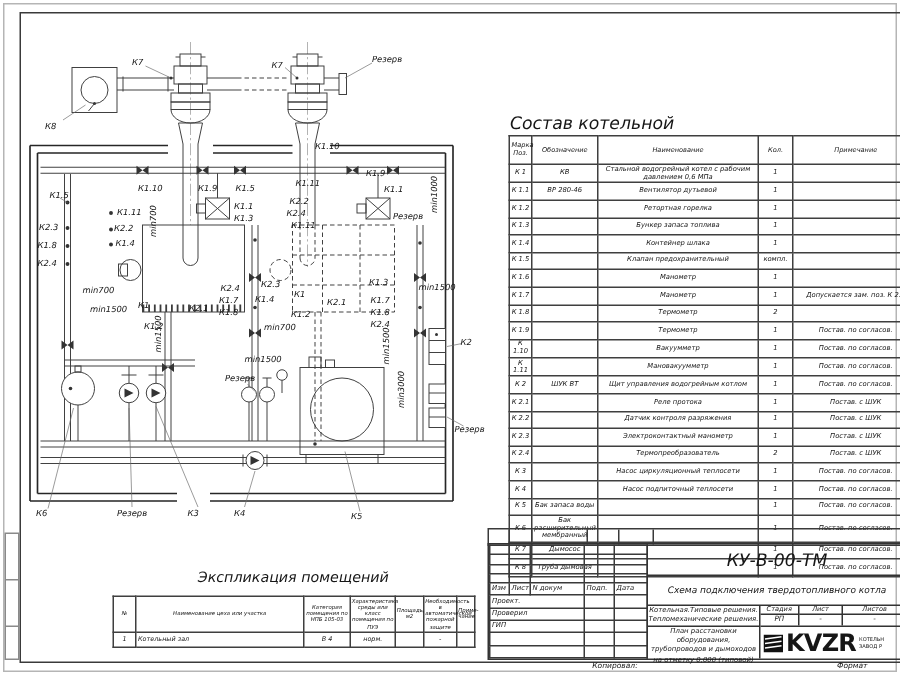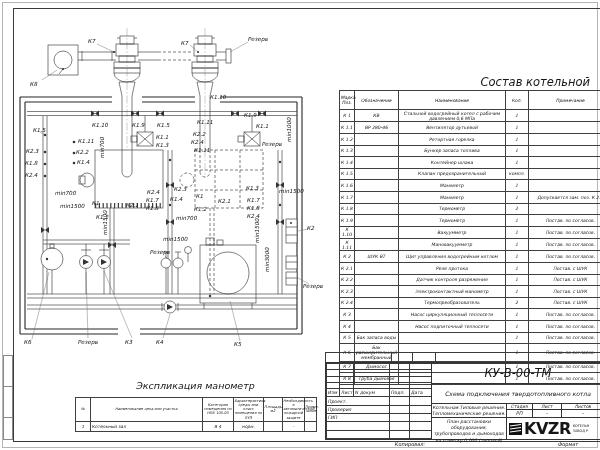--- a/index.html
+++ b/index.html
@@ -9,21 +9,21 @@
   .frame-inner{position:absolute;left:13px;top:8px;width:600px;height:432px;border:1px solid #3a3a3a;}
   svg.schematic{position:absolute;left:0;top:0;}
   svg .ln{stroke:#3c3c3c;stroke-width:.65;fill:none;}
   svg .wall{stroke:#262626;stroke-width:1.1;fill:none;}
   svg .thin{stroke:#6a6a6a;stroke-width:.45;fill:none;}
   svg .dash{stroke:#3c3c3c;stroke-width:.65;fill:none;stroke-dasharray:3 2;}
   svg .cl{stroke:#9a9a9a;stroke-width:.5;fill:none;stroke-dasharray:8 2 1.5 2;}
   svg .fillq{fill:#333;stroke:none;}
   svg .wht{fill:#fff;}
   .slabels text{font:italic 5.6px "DejaVu Sans",sans-serif;fill:#141414;}
-  .parts-title{position:absolute;left:340px;top:75px;width:250px;text-align:right;
+  .parts-title{position:absolute;left:340px;top:75px;width:250px;text-align:left;
                font-size:11.5px;font-weight:500;}
   table{border-collapse:collapse;table-layout:fixed;}
   .parts{position:absolute;left:339px;top:90px;width:273px;}
   .parts th{border:0.5px solid #3f3f3f;font-size:4.4px;font-weight:500;padding:1px;height:16px;text-align:center;}
   .parts td{border:0.5px solid #3f3f3f;font-size:4.5px;padding:0.5px 1px;height:9.6px;text-align:center;line-height:1.15;overflow:hidden;}
   .expl-title{position:absolute;left:75px;top:380px;width:241px;text-align:center;font-size:9.5px;}
   .expl{position:absolute;left:75px;top:397px;width:241px;}
   .expl th{border:0.5px solid #3f3f3f;font-size:3.6px;font-weight:500;padding:0.5px;text-align:center;line-height:1.2;}
   .expl td{border:0.5px solid #3f3f3f;font-size:4.3px;padding:0.5px 1px;height:8px;text-align:center;}
   .expl td:nth-child(2){text-align:left;}
@@ -472,21 +472,21 @@
         <tr>
           <td>К 8</td>
           <td>Труба дымовая</td>
           <td></td>
           <td>1</td>
           <td>Постав. по согласов.</td>
         </tr>
       </tbody>
   </table>
 
-  <div class="expl-title">Экспликация манометр</div>
+  <div class="expl-title">Экспликация помещений</div>
   <table class="expl">
     <colgroup>
         <col style="width:15px">
         <col style="width:112px">
         <col style="width:31px">
         <col style="width:30px">
         <col style="width:19px">
         <col style="width:22px">
         <col style="width:12px">
       </colgroup>

